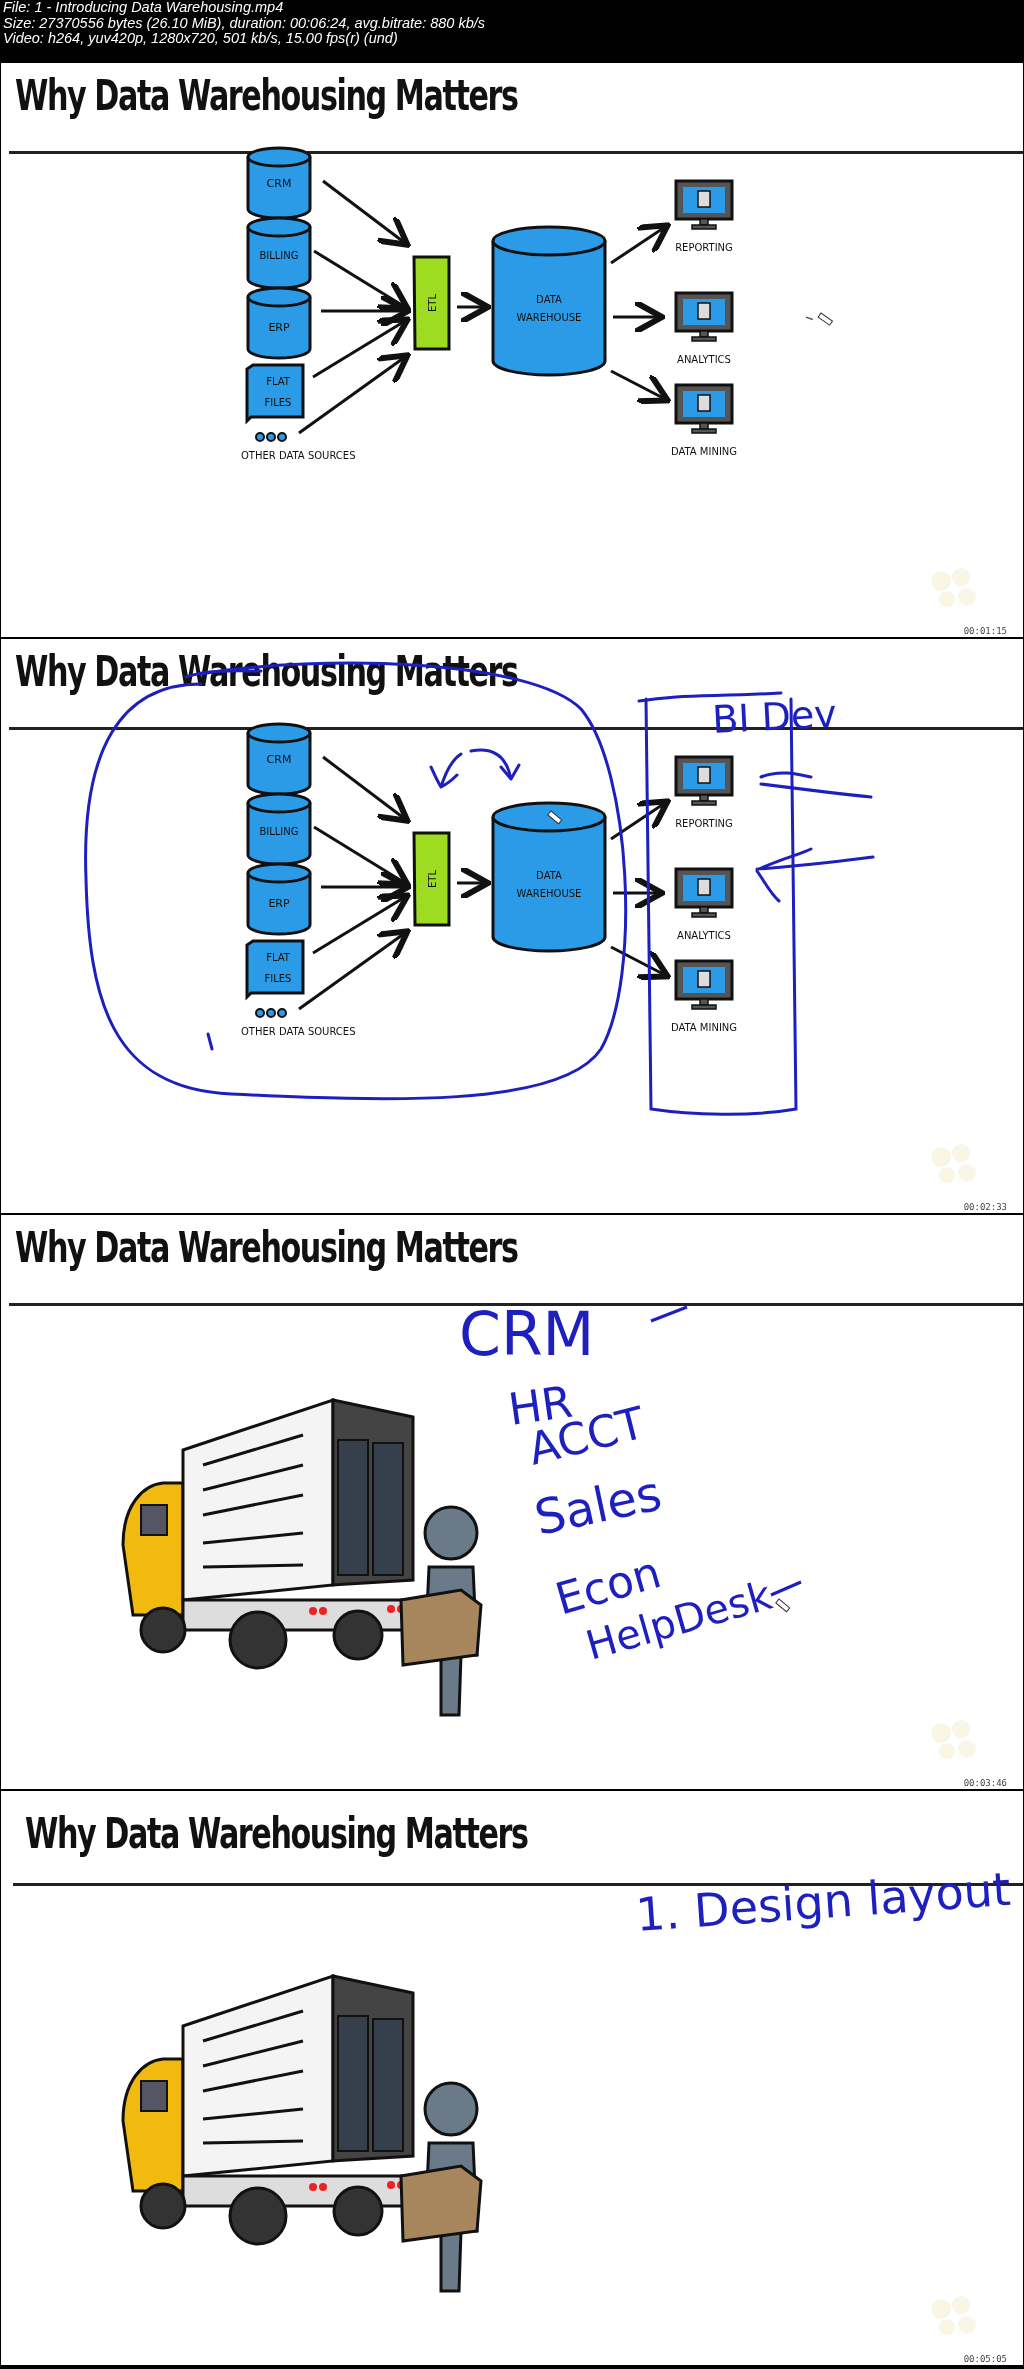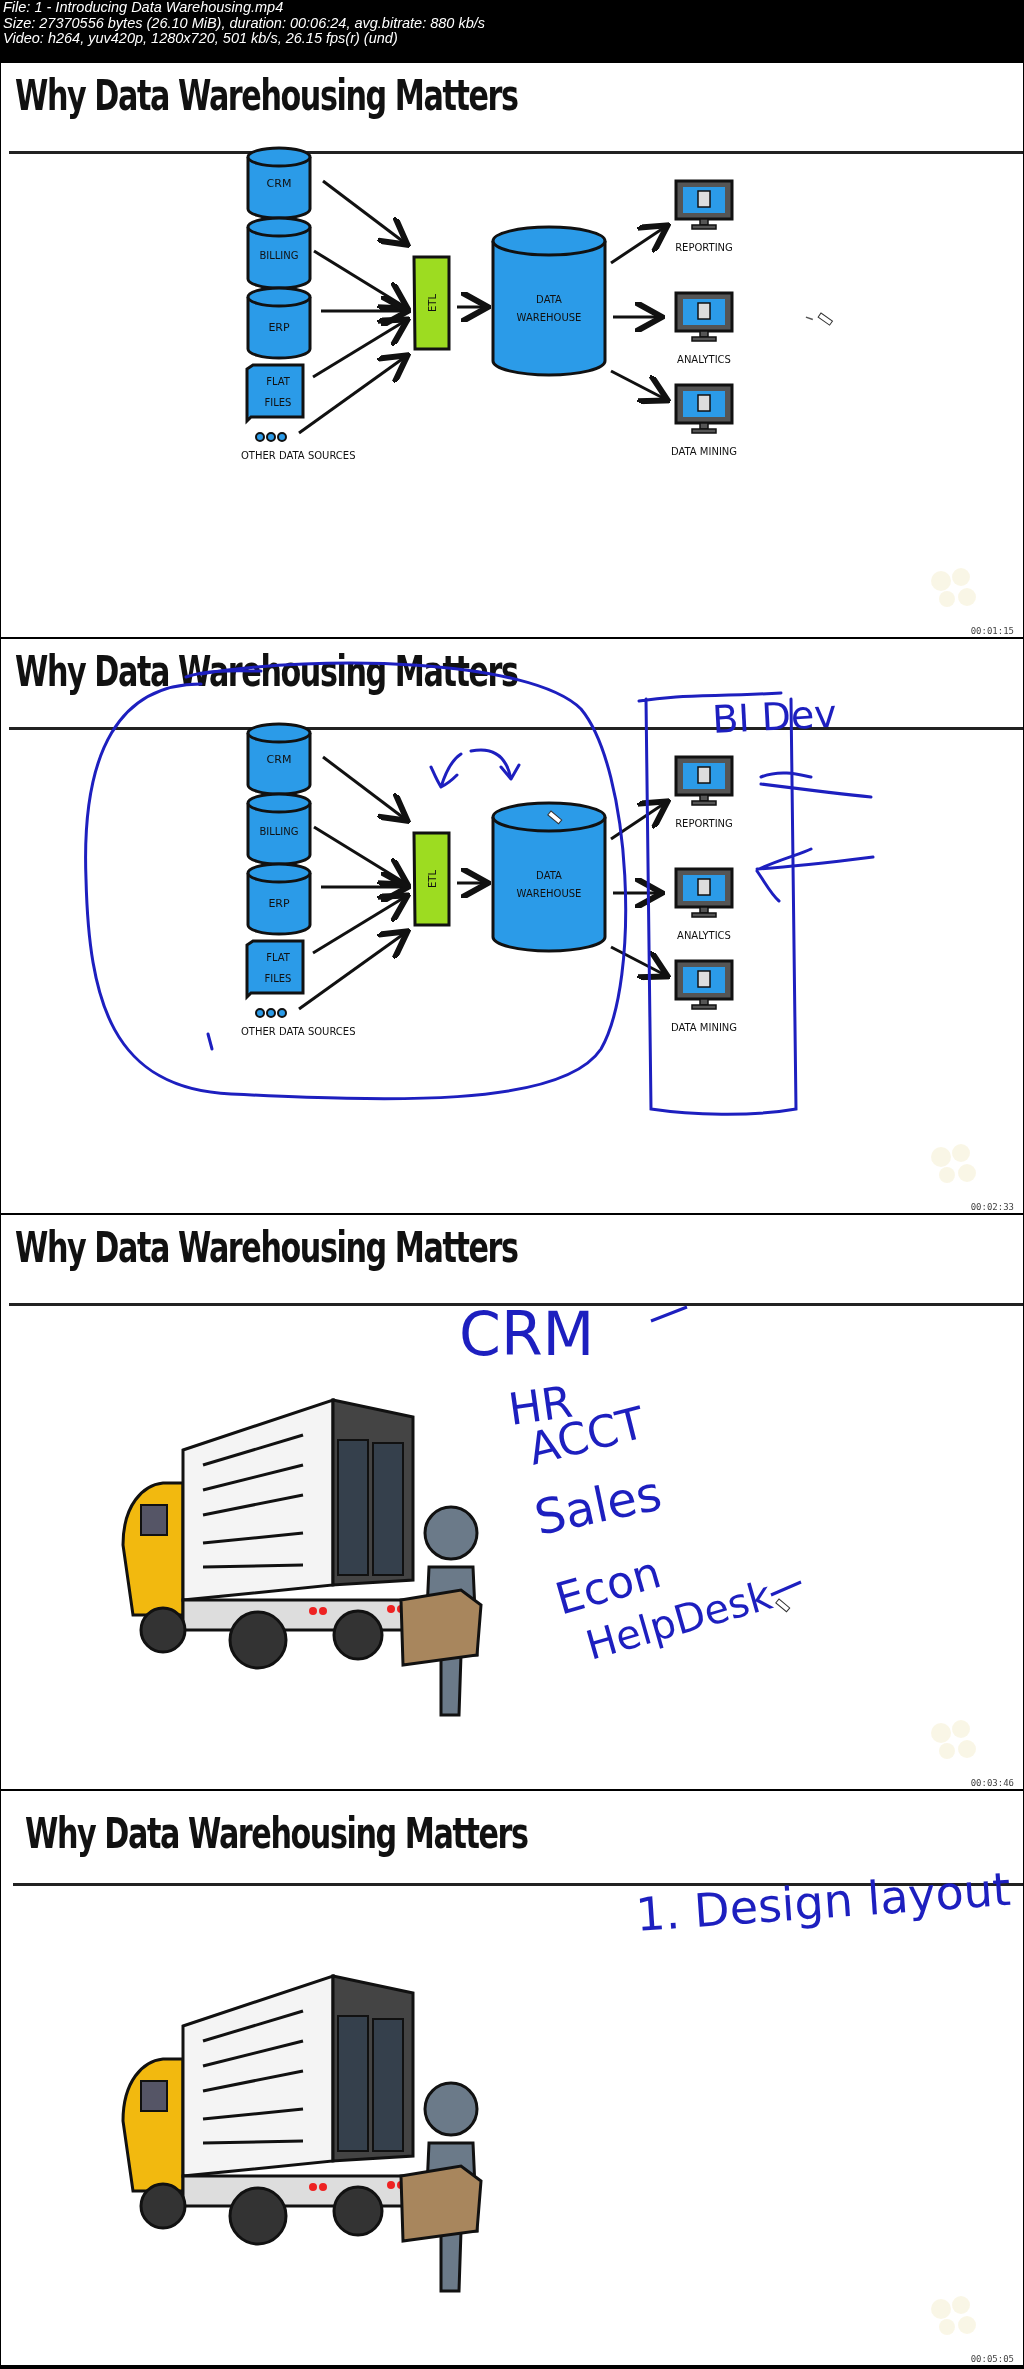--- a/index.html
+++ b/index.html
@@ -2,33 +2,33 @@
 <html><head>
 <meta charset="utf-8">
 <style>
   html, body { margin:0; padding:0; background:#000; }
   body { width:1024px; height:2369px; position:relative; overflow:hidden; font-family:"Liberation Sans", sans-serif; }
   #info { position:absolute; left:0; top:0; width:1024px; height:62px; background:#000; color:#fff; }
   #info div { font-family:"Liberation Sans", sans-serif; font-style:italic; font-size:14.5px; line-height:15.5px; padding-left:3px; white-space:nowrap; }
   .frame { position:absolute; left:0; width:1022px; height:574px; background:#fff; border:1px solid #000; overflow:hidden; }
   .frame .title { position:absolute; left:14px; top:8px; font-family:"DejaVu Sans", sans-serif; font-size:42px; font-weight:bold; letter-spacing:-2px; transform:scaleX(0.72); transform-origin:left top; color:#111; }
   .frame .rule { position:absolute; left:8px; right:0; top:88px; height:3px; background:#222; }
-  .frame .ts { position:absolute; right:9px; bottom:1px; font-family:"DejaVu Sans Mono", monospace; font-size:9px; color:#444; letter-spacing:0px; }
+  .frame .ts { position:absolute; right:16px; bottom:1px; font-family:"DejaVu Sans Mono", monospace; font-size:9px; color:#444; letter-spacing:0px; }
   .frame svg.art { position:absolute; left:0; top:0; }
   .hand { font-family:"DejaVu Sans", sans-serif; fill:#1d1fbf; }
   .lbl { font-family:"DejaVu Sans", sans-serif; font-size:11px; fill:#111; }
   .lblsm { font-family:"DejaVu Sans", sans-serif; font-size:10px; fill:#111; }
 </style>
 </head>
 <body>
 
 <div id="info">
   <div>File: 1 - Introducing Data Warehousing.mp4</div>
   <div>Size: 27370556 bytes (26.10 MiB), duration: 00:06:24, avg.bitrate: 880 kb/s</div>
-  <div>Video: h264, yuv420p, 1280x720, 501 kb/s, 26.15 fps(r) (und)</div>
+  <div>Video: h264, yuv420p, 1280x720, 501 kb/s, 15.00 fps(r) (und)</div>
 </div>
 
 <div class="frame" style="top:62px;">
   <div class="title">Why Data Warehousing Matters</div>
   <div class="rule"></div>
   <svg class="art" width="1022" height="574">
     <defs>
       <marker id="ah1" markerWidth="10" markerHeight="10" refX="8" refY="5" orient="auto">
           <path d="M0,0 L9,5 L0,10" fill="none" stroke="#111" stroke-width="2"></path>
         </marker>

